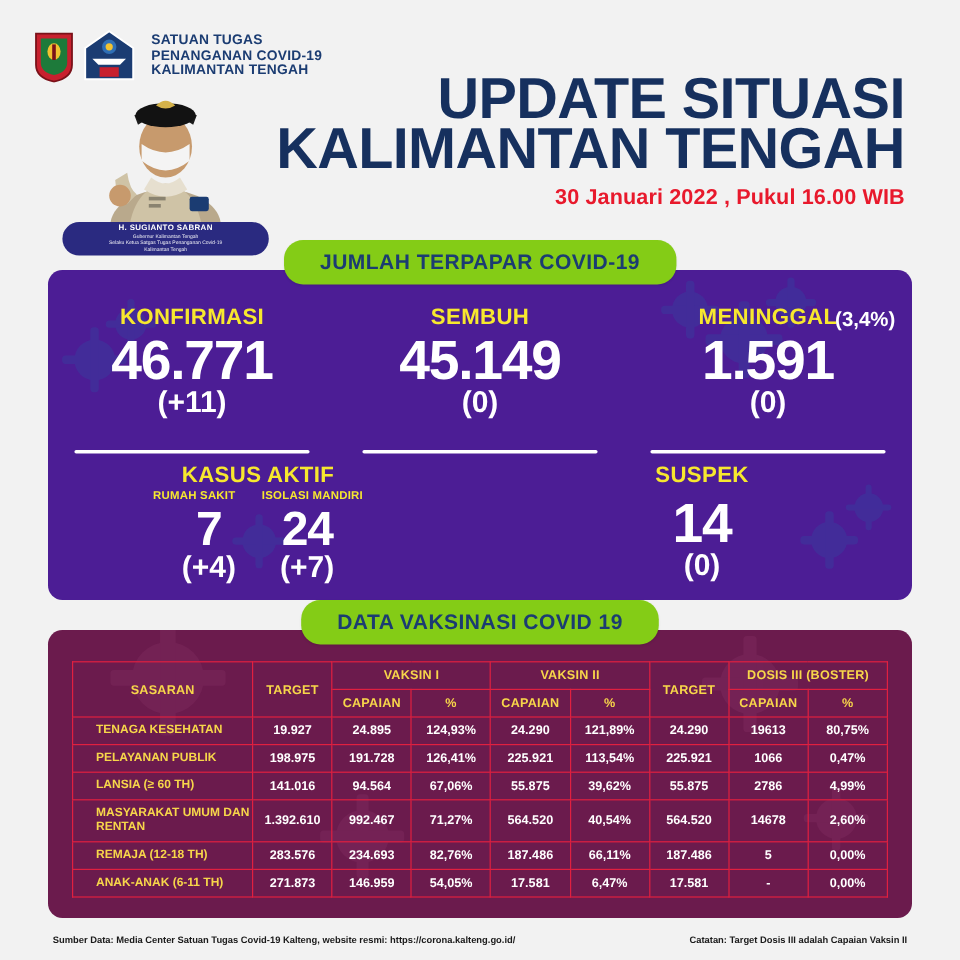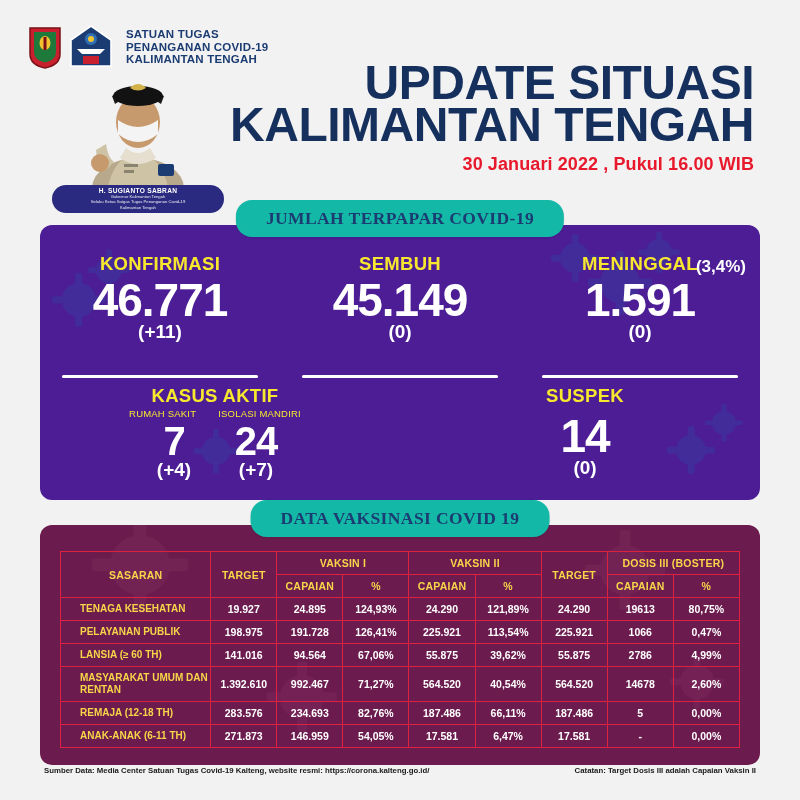--- a/index.html
+++ b/index.html
@@ -49,27 +49,26 @@
     line-height:42px; letter-spacing:-0.5px;
   }
   .title-block .date {
     color:#e8192c; font-weight:bold; font-size:18px;
     margin-top:8px; letter-spacing:.1px;
   }
 
   
   .pill {
     position:absolute; left:50%; transform:translateX(-50%);
-    background:#14b8a6; border-radius:16px;
+    background:#84cc16; border-radius:16px;
     color:#1b3c72; font-weight:bold;
     font-size:17.5px; letter-spacing:.4px;
     padding:8px 30px 8px 30px;
     z-index:6; white-space:nowrap;
     box-shadow:0 1px 2px rgba(0,0,0,.10);
-    font-family:Liberation Serif, serif;
   }
 
   
   .stats-panel {
     position:absolute; left:40px; top:225px;
     width:720px; height:275px;
     background:#4c1d95; border-radius:12px;
     overflow:hidden;
   }
   .virus { position:absolute; border-radius:50%; background:#3a3a9e; opacity:.55; }
@@ -87,28 +86,28 @@
   .scell { flex:1; text-align:center; position:relative; }
 
   .slabel {
     color:#f7e82e; font-weight:bold; font-size:18.5px;
     letter-spacing:.3px;
   }
   .sublabels {
     display:flex; justify-content:center; gap:22px;
     margin-top:1px;
   }
-  .sublabel { color:#f7e82e; font-weight:normal; font-size:9.5px; letter-spacing:.2px;text-align:center; }
+  .sublabel { color:#f7e82e; font-weight:bold; font-size:9.5px; letter-spacing:.2px;text-align:center; }
 
   .svalue {
     color:#fff; font-weight:bold; font-size:46px;
     line-height:50px; letter-spacing:-1px;
   }
   .svalue-sm { font-size:40px; line-height:44px; }
-  .sdelta { color:#fff; font-weight:bold; font-size:19px; margin-top:-4px; }
+  .sdelta { color:#fff; font-weight:bold; font-size:25px; margin-top:-4px; }
 
   .pct-badge {
     position:absolute; right:14px; top:4px;
     color:#fff; font-weight:bold; font-size:17px;
   }
 
   .dual { display:flex; justify-content:center; gap:20px; }
   .dual > div { text-align:center; min-width:62px; }
 
   .dividers {
@@ -142,21 +141,21 @@
   }
   table.vax th { color:#f7d64a; font-size:10.5px; letter-spacing:.2px; }
   table.vax td.sasaran {
     color:#f7d64a; text-align:left; padding-left:19px; font-size:10px;
   }
   .col-sas { width:150px; }
   .col-num { width:66px; }
 
   
   .footer {
-    position:absolute; left:0; bottom:25px; width:100%;
+    position:absolute; left:0; bottom:12px; width:100%;
     padding:0 44px;
     display:flex; justify-content:space-between;
     color:#1a1a1a; font-size:7.8px; font-weight:bold;align-items:center;
   }
 </style>
 </head>
 <body>
 
 <div class="header">
 

